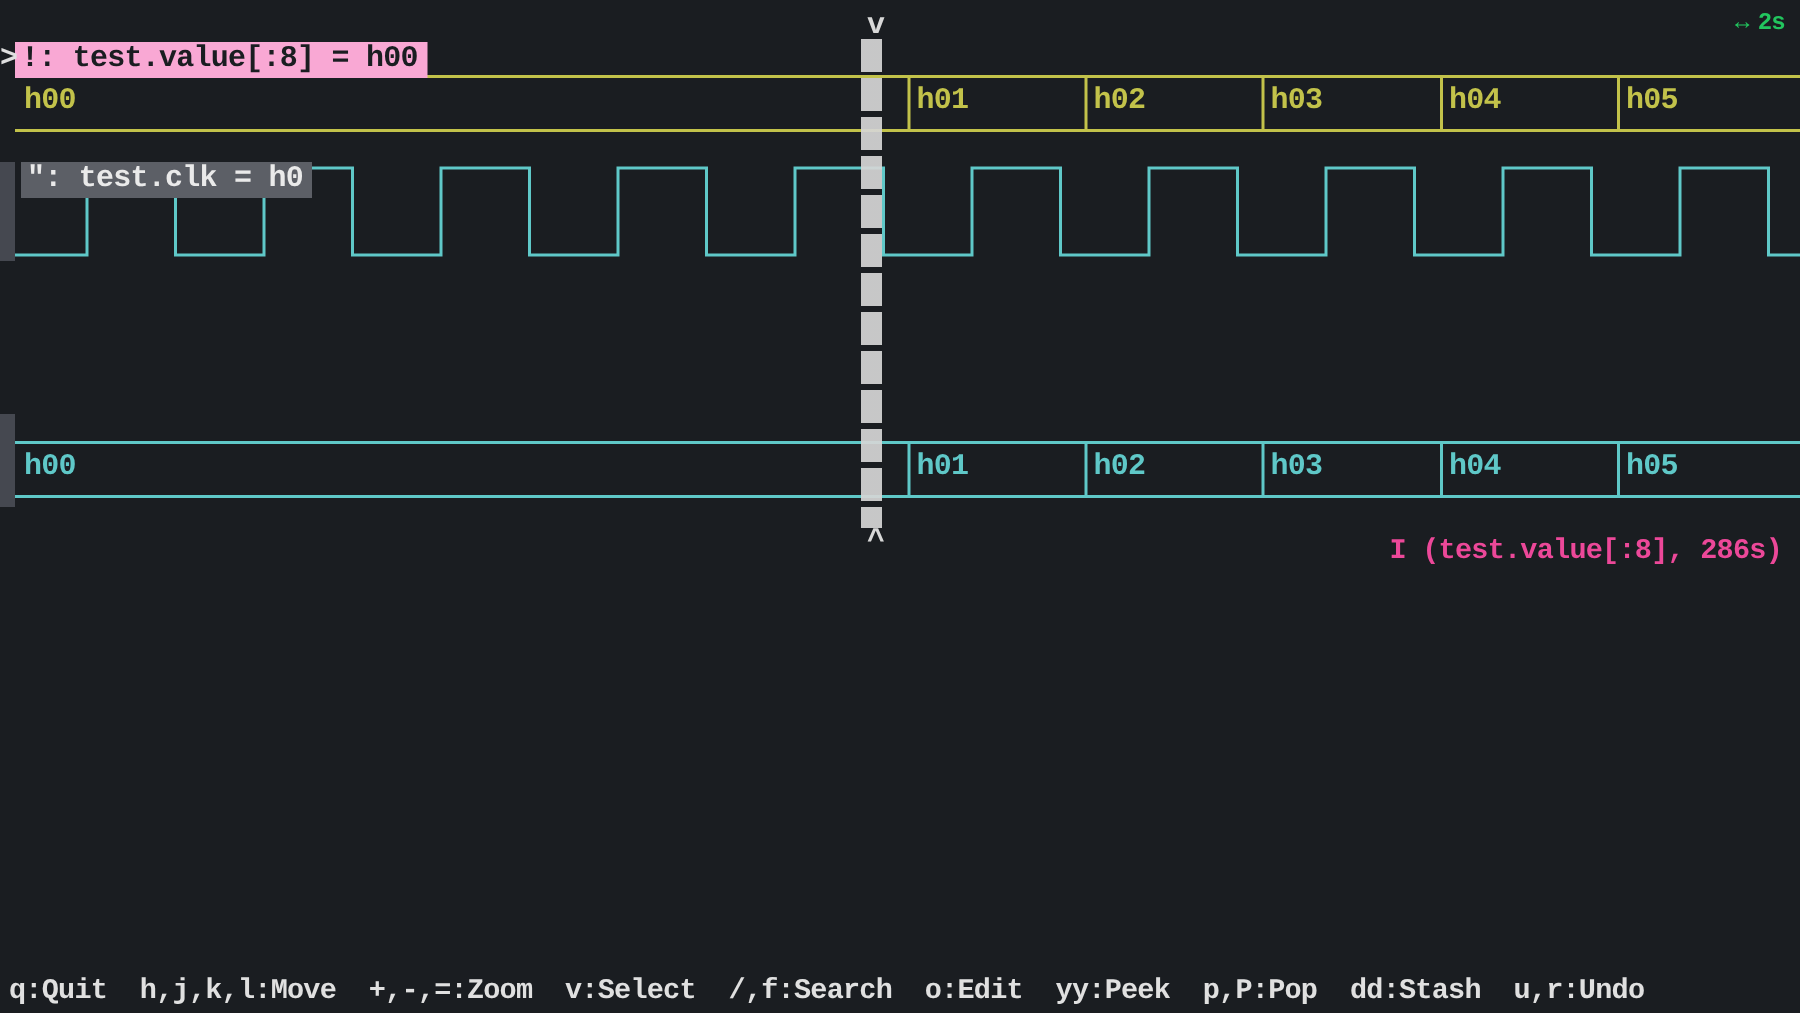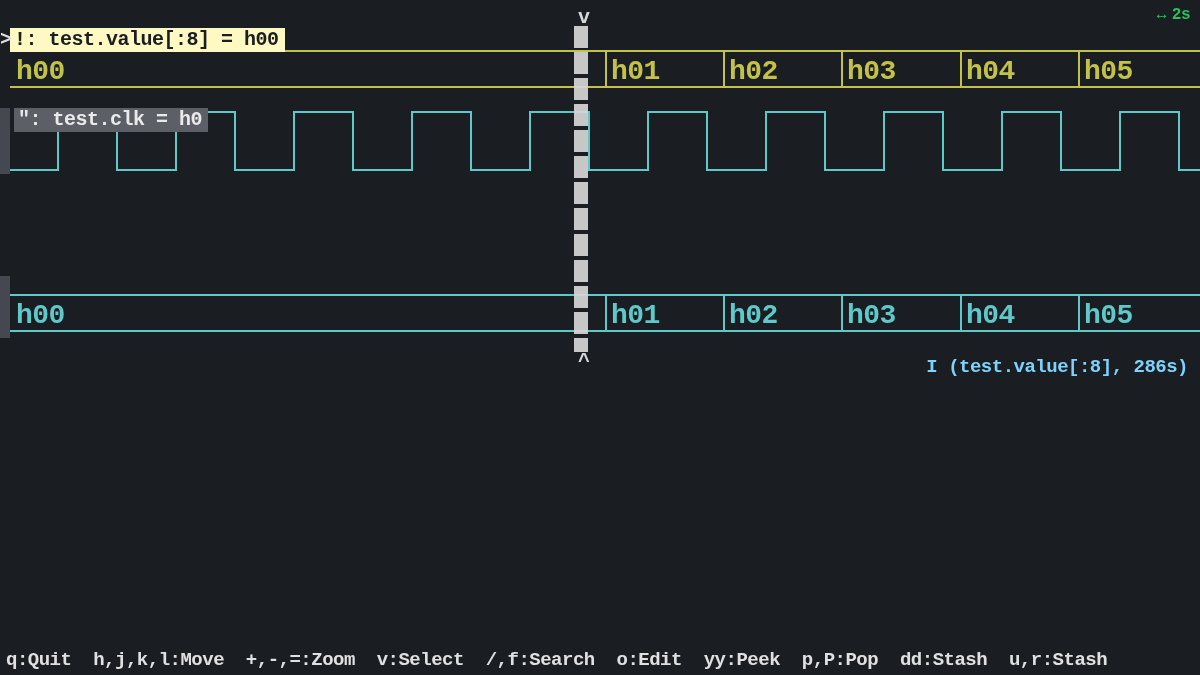--- a/index.html
+++ b/index.html
@@ -71,21 +71,21 @@
     top: 0;
     height: 24px;
     line-height: 24px;
     padding: 0 6px 0 4px;
     background: #5c5f66;
     color: #eaeaea;
     white-space: pre;
     z-index: 30;
   }
   .signal-label.selected {
-    background: #fef9c3;
+    background: #f9a8d4;
     color: #1a1d21;
   }
   .caret-right {
     position: absolute;
     left: 0;
     top: 0;
     height: 24px;
     line-height: 24px;
     width: 14px;
     text-align: left;
@@ -110,21 +110,21 @@
   .bus-bot-line { bottom: 0; }
   .bus-tick {
     position: absolute;
     top: 0; bottom: 0;
     width: 2px;
   }
   .bus-value {
     position: absolute;
     top: 6px;
     left: 4px;
-    font-size: 28px;
+    font-size: 20px;
     white-space: nowrap;
   }
   .col-yellow { background: #c2c24a; }
   .txt-yellow { color: #c2c24a; }
   .col-teal   { background: #5fc8c8; }
   .txt-teal   { color: #5fc8c8; }
   
   .wave-svg {
     position: absolute;
     left: 10px;
@@ -137,21 +137,21 @@
     position: absolute;
     left: 10px;
     top: 0;
     width: 1190px;
     height: 66px;
   }
   .status-line {
     position: absolute;
     top: 356px;
     right: 12px;
-    color: #7dd3fc;
+    color: #ec4899;
     font-size: 19px;
     white-space: pre;
   }
   .help-bar {
     position: absolute;
     bottom: 4px;
     left: 0;
     width: 100%;
     color: #e0e0e0;
     font-size: 19px;
@@ -219,15 +219,15 @@
           <div class="bus-tick col-teal" style="left: 950px;"></div>
           <div class="bus-value txt-teal" style="left: 956px;">h04</div>
           <div class="bus-tick col-teal" style="left: 1068px;"></div>
           <div class="bus-value txt-teal" style="left: 1074px;">h05</div>
         </div>
     </div>
   </div>
 
   <div class="status-line">I (test.value[:8], 286s)</div>
 
-  <div class="help-bar">q:Quit  h,j,k,l:Move  +,-,=:Zoom  v:Select  /,f:Search  o:Edit  yy:Peek  p,P:Pop  dd:Stash  u,r:Stash</div>
+  <div class="help-bar">q:Quit  h,j,k,l:Move  +,-,=:Zoom  v:Select  /,f:Search  o:Edit  yy:Peek  p,P:Pop  dd:Stash  u,r:Undo</div>
 
 </div>
 
 </body></html>

